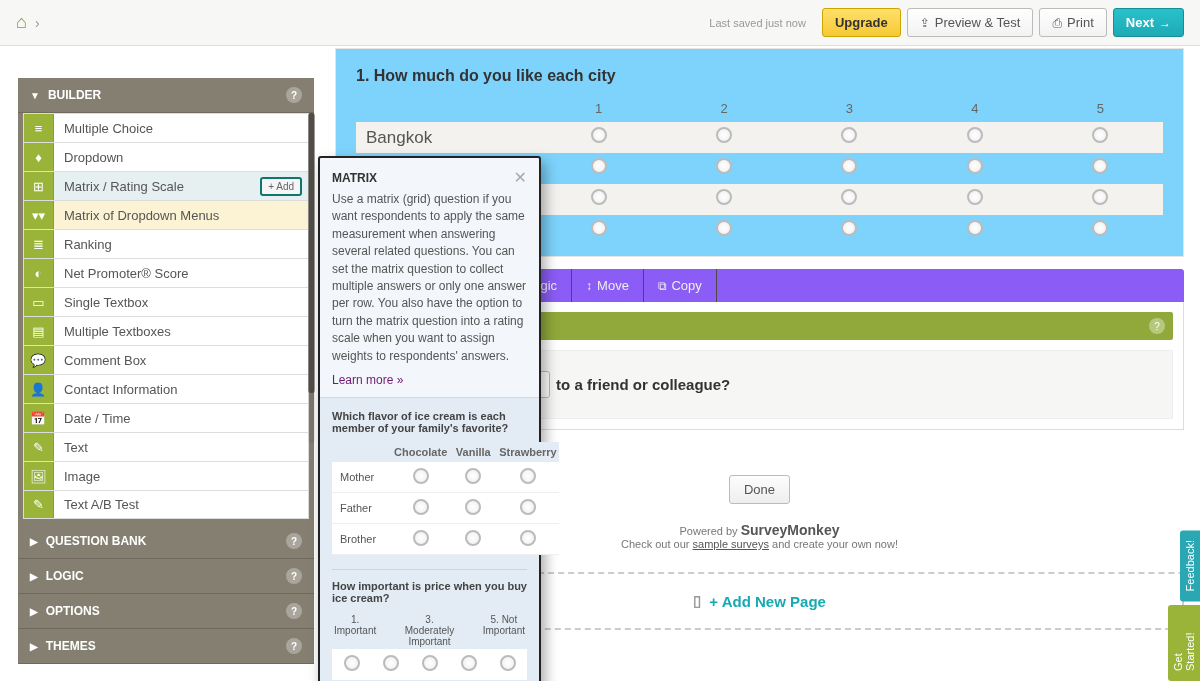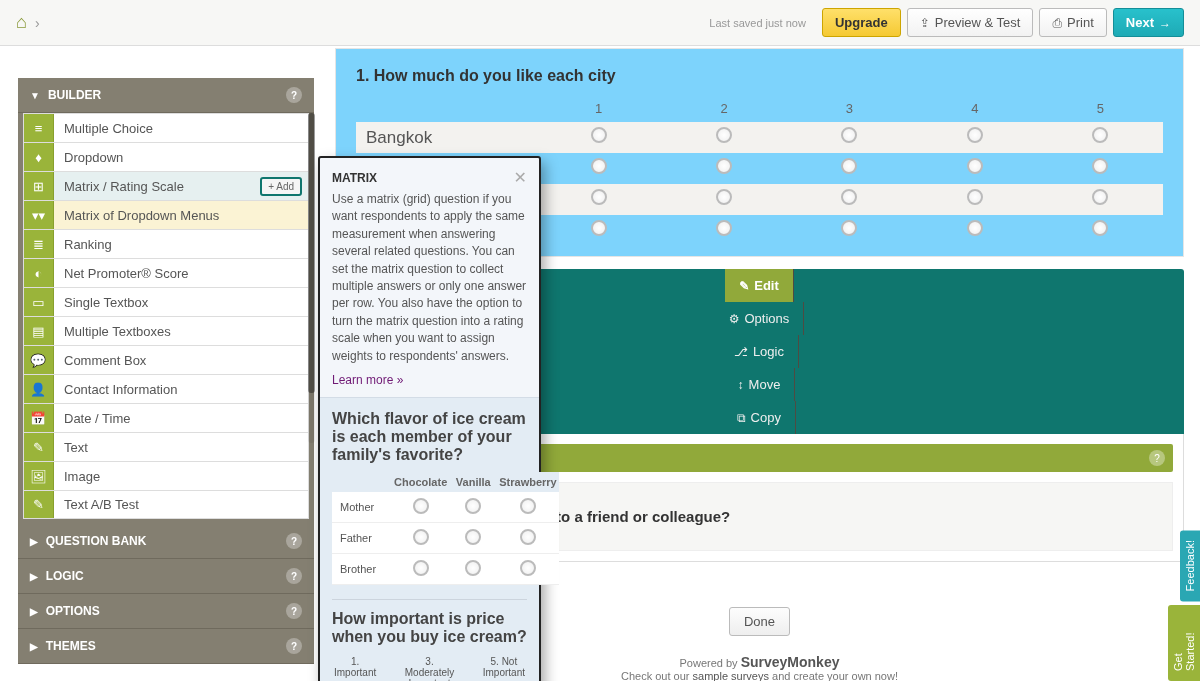--- a/index.html
+++ b/index.html
@@ -39,21 +39,21 @@
 .question-block { background:#7dd3fc; border:1px solid #e5e5e5; padding:18px 20px 10px; }
 .q-title { font-weight:600; font-size:16px; margin-bottom:10px; }
 .matrix-table { width:100%; border-collapse:collapse; }
 .matrix-table th { font-weight:400; color:#666; font-size:13px; padding:6px; text-align:center; }
 .matrix-table td { padding:5px 10px; font-size:17px; color:#555; }
 .matrix-table tr.row-even td { background:#f3f2ef; }
 .matrix-table .radio-cell { text-align:center; }
 .radio-circle { width:16px; height:16px; border:2px solid #bbb; border-radius:50%; display:inline-block; background:radial-gradient(#fff, #eee); }
 
 .editing-block { margin-top:12px; }
-.editing-tabs { display:flex; background:#0f766e; border-radius:3px 3px 0 0; overflow:hidden; align-items:center;flex-direction:column; }
+.editing-tabs { display:flex; background:#8b5cf6; border-radius:3px 3px 0 0; overflow:hidden; align-items:center; }
 .edit-tab { padding:9px 14px; color:#eee; font-size:13px; border-right:1px solid #4e4b43; cursor:pointer; display:flex; align-items:center; }
 .edit-tab.active { background:#91a93a; color:#fff; font-weight:600; }
 .edit-tab .ico { margin-right:5px; font-size:12px; }
 .edit-body { border:1px solid #ddd; border-top:none; background:#fff; padding:10px; }
 .green-bar { background:#91a93a; height:28px; border-radius:2px; display:flex; align-items:center; justify-content:flex-end; padding:0 8px; }
 .green-bar .help { width:16px;height:16px;border-radius:50%;background:rgba(255,255,255,0.35);display:flex;align-items:center;justify-content:center;font-size:10px;color:#fff; }
 .nps-row { background:#f6f6f4; border:1px solid #eee; padding:20px 18px; margin-top:10px; display:flex; align-items:center; flex-wrap:wrap; gap:6px; font-size:15px; font-weight:600; color:#333; }
 .nps-dropdown { display:inline-flex; align-items:center; border:1px solid #bbb; border-radius:3px; padding:4px 8px; background:#fff; font-weight:600; }
 .nps-dropdown .caret { margin-left:6px; font-size:10px; color:#666; }
 .done-btn { margin:45px auto 18px; display:block; padding:6px 14px; border:1px solid #bbb; border-radius:3px; background:linear-gradient(#fdfdfd,#eee); font-size:13px; color:#555; cursor:pointer; }
@@ -66,21 +66,21 @@
 .add-page .page-ico { color:#999; }
 
 
 .tooltip-pop { position:absolute; left:318px; top:156px; width:223px; background:#f3f6fa; border:2px solid #222; border-radius:3px; box-shadow:4px 6px 14px rgba(0,0,0,0.35); z-index:50; font-size:12px; color:#555; }
 .tooltip-pop .tip-head { display:flex; align-items:center; padding:10px 12px 4px; }
 .tooltip-pop .tip-head .tt-title { font-weight:700; color:#333; font-size:12px; }
 .tooltip-pop .tip-head .close { margin-left:auto; color:#aaa; font-size:16px; cursor:pointer; }
 .tooltip-pop .tip-desc { padding:0 12px 8px; line-height:1.45; }
 .tooltip-pop .learn { display:block; padding:0 12px 10px; color:#701a75; }
 .tooltip-example { background:#e3ecf4; padding:12px; border-top:1px solid #d3dce6; }
-.tooltip-example .ex-q { font-weight:700; margin-bottom:8px; color:#444; font-size:16px; }
+.tooltip-example .ex-q { font-weight:700; margin-bottom:8px; color:#444; font-size:11px; }
 .ex-table { width:100%; border-collapse:collapse; background:#fff; font-size:11px; }
 .ex-table th { font-weight:700; padding:4px 2px; color:#666; text-align:center; background:#e3ecf4; }
 .ex-table td { padding:6px 16px; border-bottom:1px solid #eee; }
 .ex-table .r-lbl { padding-left:8px; color:#555; }
 .ex-table .rc { text-align:center; }
 .ex-divider { border:none; border-top:1px solid #ccd4dd; margin:14px 0 10px; }
 .ex-scale-head { display:flex; font-size:10px; color:#555; text-align:center; }
 .ex-scale-head > div { flex:1; padding:2px; }
 .ex-scale-row { display:flex; background:#fff; padding:6px 0; }
 .ex-scale-row > div { flex:1; text-align:center; }

